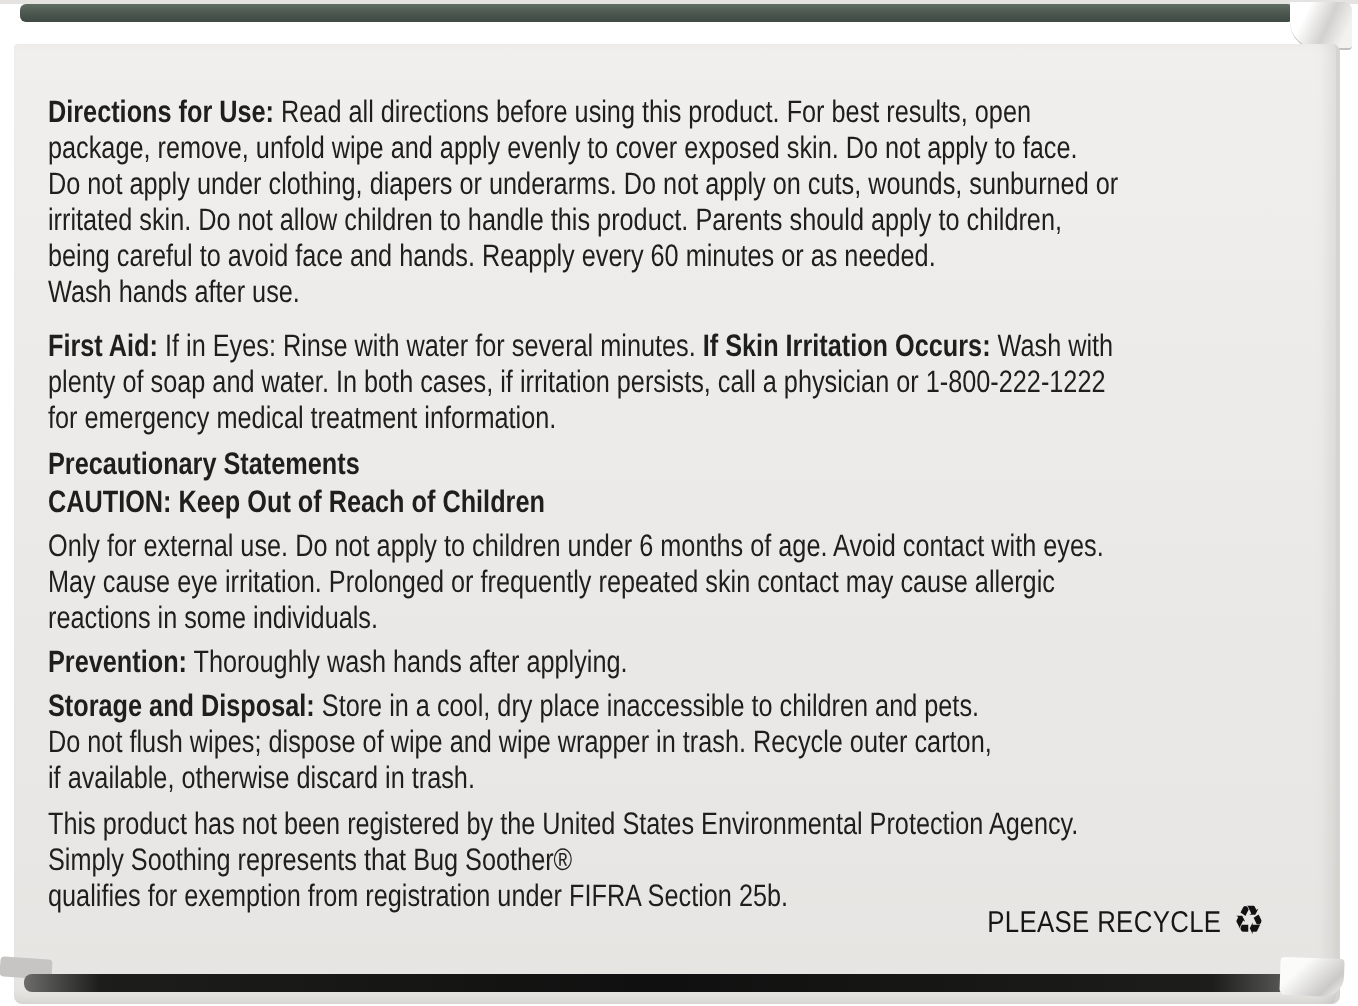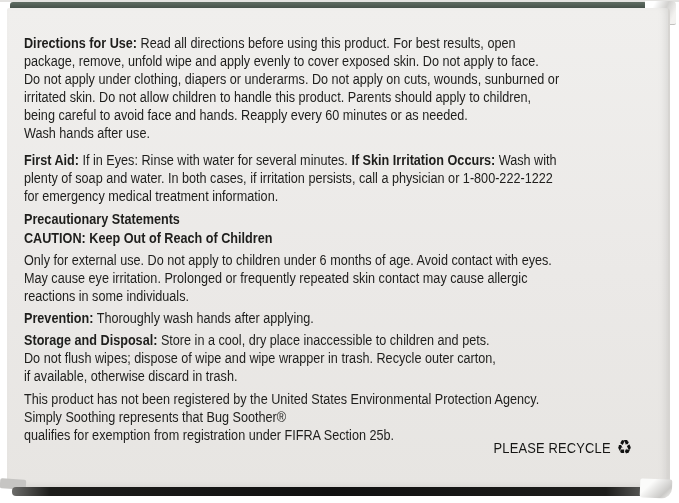--- a/index.html
+++ b/index.html
@@ -14,21 +14,21 @@
     position:absolute;left:10px;top:2px;width:637px;height:9px;border-radius:3px;
     background:linear-gradient(180deg,#606d63 0%,#4a564e 55%,#3d4942 100%);
   }
   .corner-curl-tr{
     position:absolute;left:645px;top:1px;width:31px;height:23px;
     background:linear-gradient(115deg,#ffffff 25%,#d2d1cf 58%,#f3f2f0 85%);
     border-radius:0 4px 2px 14px;border-bottom:1px solid #c2c1bf;
   }
   
   .label-panel{
-    position:absolute;left:7px;top:8px;width:661px;height:480px;
+    position:absolute;left:7px;top:22px;width:661px;height:480px;
     background:linear-gradient(180deg,#f0efed 0%,#ebe9e7 55%,#e7e5e2 100%);
     border-radius:2px 4px 4px 4px;
     border-right:2px solid #d6d4d1;
     box-shadow:inset -7px 0 9px -5px rgba(0,0,0,0.10), inset 0 -6px 8px -6px rgba(0,0,0,0.12);
   }
   .label-text{
     position:absolute;left:17px;top:26px;width:920px;
     transform:scaleX(0.815);transform-origin:0 0;
     font-size:15.5px;line-height:18px;color:#1e1e1c;
   }

